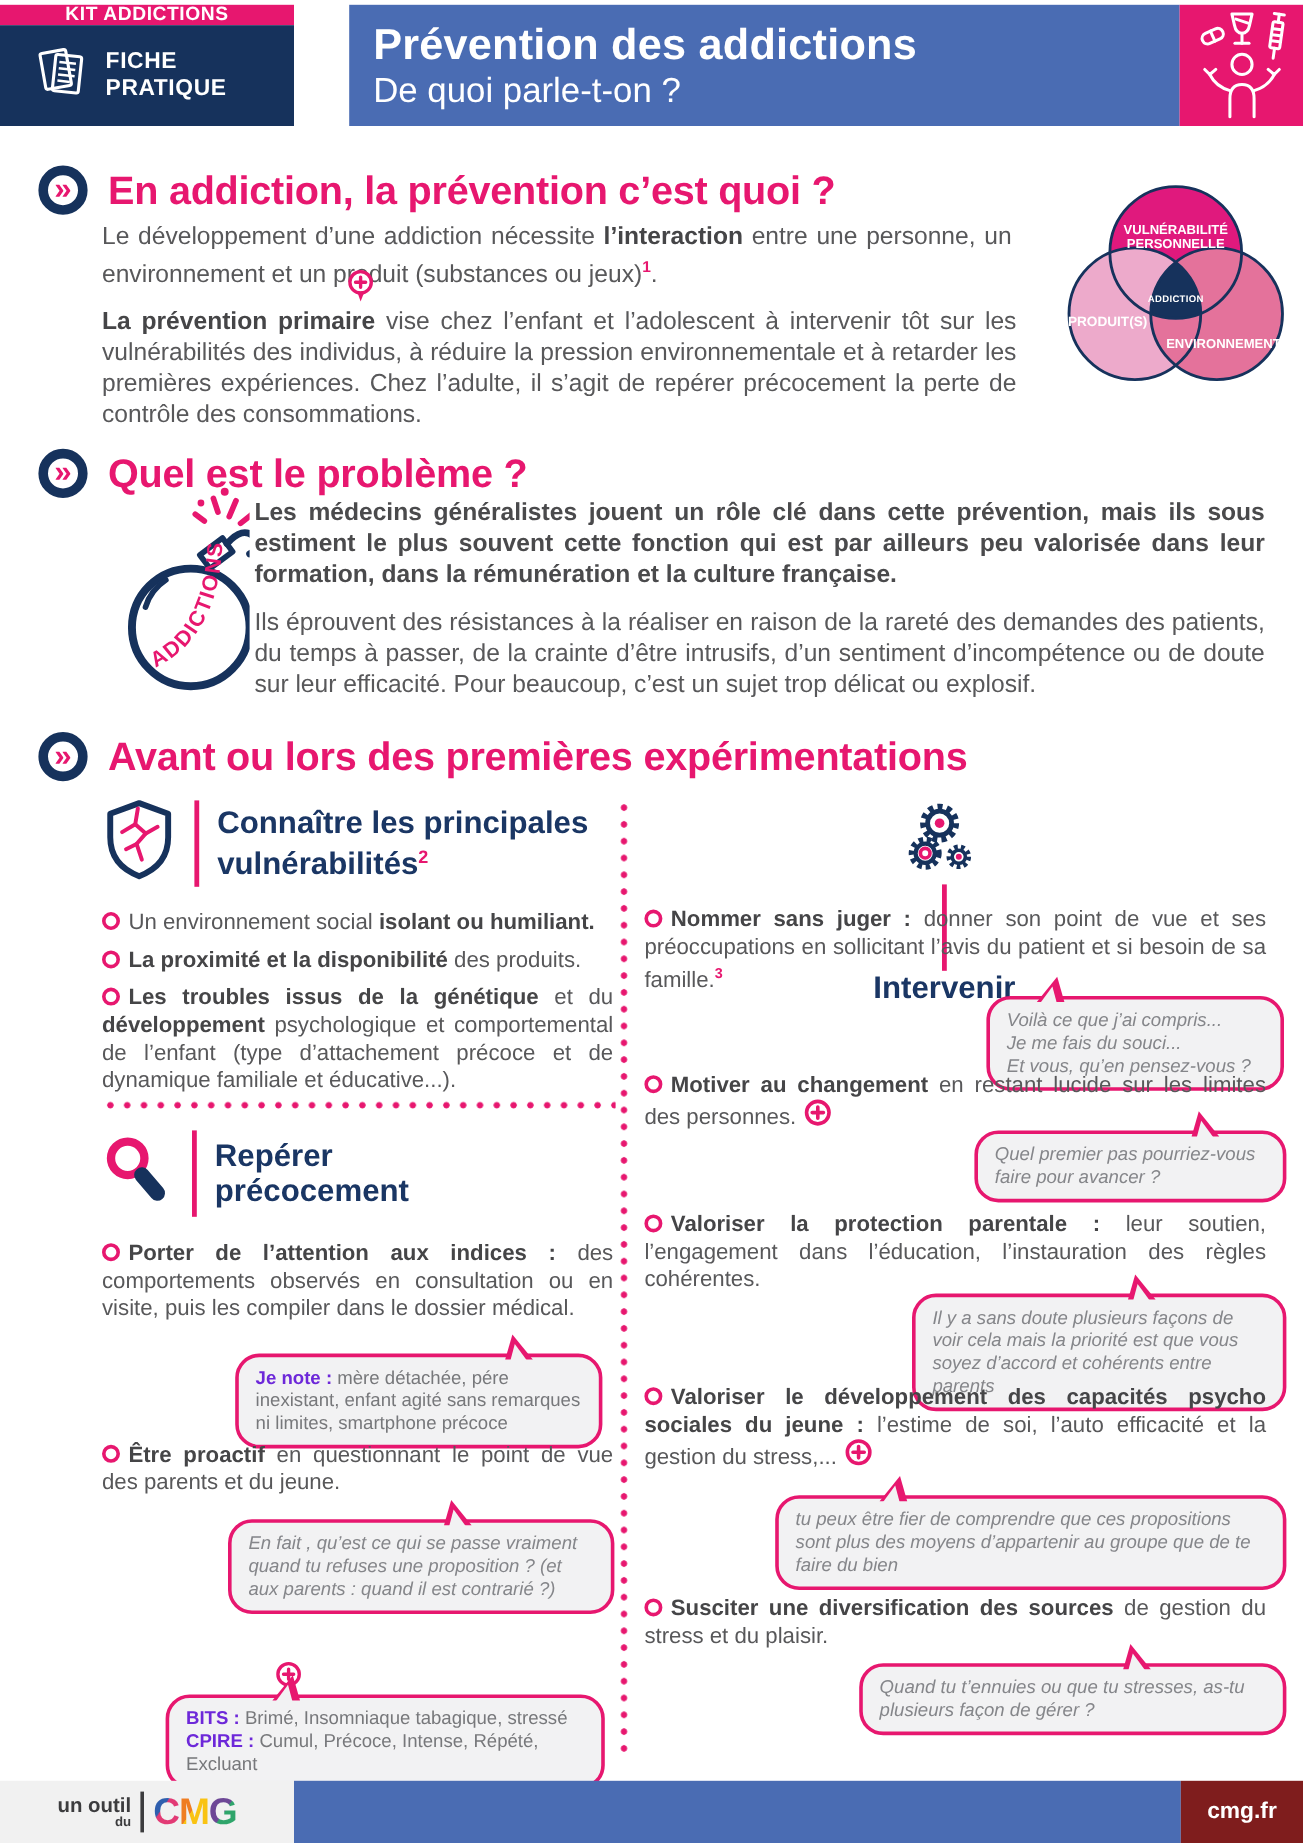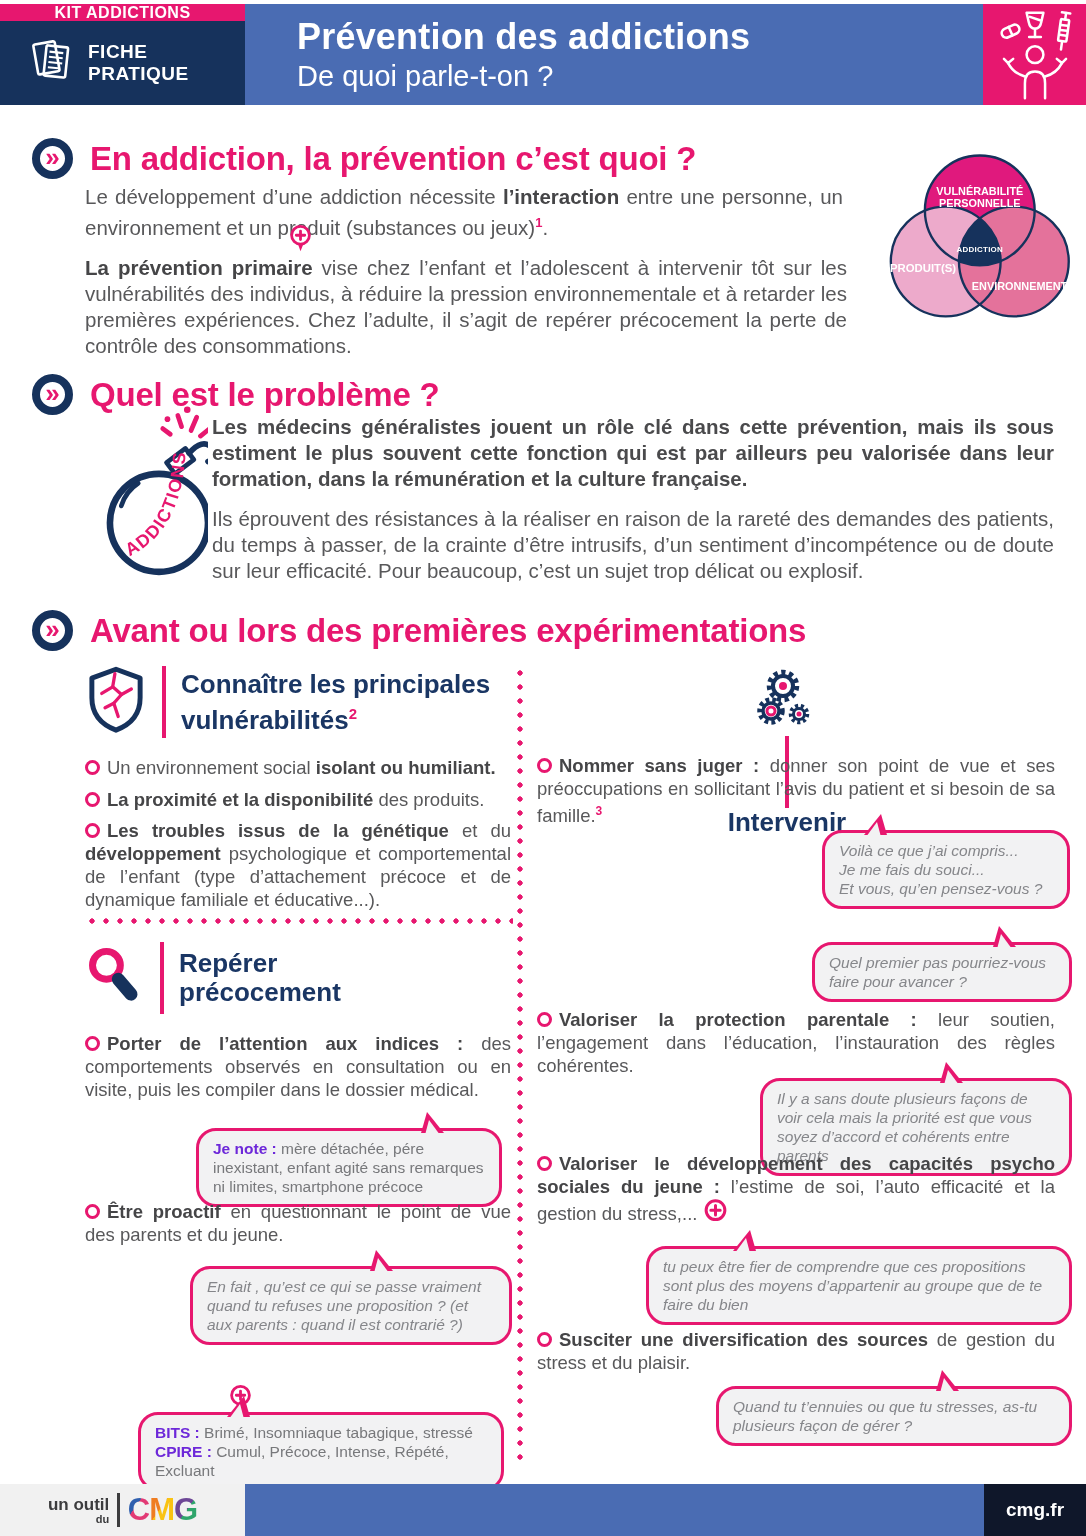--- a/index.html
+++ b/index.html
@@ -5,21 +5,21 @@
   html,body{margin:0;padding:0;background:#fff;}
   .page{position:relative;width:1086px;height:1536px;background:#fff;overflow:hidden;
         font-family:"Liberation Sans","DejaVu Sans",sans-serif;}
   
   .hdr{position:absolute;top:4px;left:0;width:1086px;height:101px;display:flex;}
   .hleft{width:245px;display:flex;flex-direction:column;}
   .kit{height:17px;background:#e7176f;color:#fff;font-weight:bold;font-size:16px;
        display:flex;align-items:center;justify-content:center;letter-spacing:.5px;}
   .fiche{flex:1;background:#16325c;color:#fff;display:flex;align-items:center;gap:10px;padding-left:26px;}
   .fiche-txt{font-weight:bold;font-size:19px;line-height:22px;letter-spacing:.5px;}
-  .hband{flex:1;background:#4a6cb3;color:#fff;padding-left:52px;display:flex;flex-direction:column;justify-content:center;}
+  .hband{flex:1;background:#4a6cb3;color:#fff;padding-left:20px;display:flex;flex-direction:column;justify-content:center;margin-left:46px;}
   .htitle{font-size:36px;font-weight:bold;letter-spacing:.2px;}
   .hsub{font-size:29px;font-weight:400;margin-top:2px;}
   .hicon{width:103px;background:#e7176f;display:flex;align-items:center;justify-content:center;}
   
   .sect{position:absolute;display:flex;align-items:center;gap:17px;}
   .chev{width:25px;height:25px;border:8px solid #16325c;border-radius:50%;background:#fff;
         display:flex;align-items:center;justify-content:center;flex:none;}
   .chev span{color:#e7176f;font-weight:bold;font-size:26px;line-height:1;margin-top:-4px;}
   .sect h2{margin:0;color:#e7176f;font-size:33px;letter-spacing:-.2px;}
   
@@ -56,21 +56,21 @@
   .bub.lean-l::before{border-left:17px solid transparent;border-right:6px solid transparent;}
   .bub.lean-l::after{border-left:11px solid transparent;border-right:4px solid transparent;left:calc(var(--tx,70%) + 2px);}
   .bub .ln{display:block;}
   
   .pin{display:inline-block;width:25px;height:30px;vertical-align:-8px;}
   .pin.abs{position:absolute;}
   
   .ftr{position:absolute;left:0;top:1484px;width:1086px;height:52px;display:flex;}
   .ftr .gray{width:245px;background:#f1f1f1;display:flex;align-items:center;justify-content:center;gap:8px;}
   .ftr .blue{flex:1;background:#4a6cb3;}
-  .ftr .pinkbox{width:102px;background:#0f172a;color:#fff;font-weight:bold;font-size:19px;
+  .ftr .pinkbox{width:102px;background:#7f1d1d;color:#fff;font-weight:bold;font-size:19px;
        display:flex;align-items:center;justify-content:center;}
   .brandtxt{display:flex;flex-direction:column;align-items:flex-end;color:#3c3c3e;line-height:1;}
   .brandtxt .p1{font-weight:bold;font-size:17px;}
   .brandtxt .p2{font-size:11px;font-weight:bold;margin-top:1px;}
   .vbar{width:2.5px;height:34px;background:#3c3c3e;}
   .cmg{font-size:31px;font-weight:800;letter-spacing:-1px;display:flex;}
   .cmg span{background-clip:text;-webkit-background-clip:text;color:transparent;}
   .cmg .c1{background-image:linear-gradient(125deg,#2f5fae 38%,#e23a75 39%);}
   .cmg .c2{background-image:linear-gradient(125deg,#ef7d22 45%,#f9c313 46%);}
   .cmg .c3{background-image:linear-gradient(125deg,#6d4796 52%,#2fa56b 53%);}
@@ -324,20 +324,29 @@
   <p class="blt" style="top:754px;left:537px;width:518px;">
     <span class="mk"></span><b>Nommer sans juger :</b><span> donner son point de vue et ses préoccupations en sollicitant l’avis du patient et si besoin de sa famille.</span><span class="sup">3</span>
   </p>
 
   <div class="bub it lean-l" style="top:830px;left:822px;width:214px;--tx:16%;">
     <span class="ln">Voilà ce que j’ai compris...</span>
     <span class="ln">Je me fais du souci...</span>
     <span class="ln">Et vous, qu’en pensez-vous ?</span>
   </div>
 
+  <p class="blt" style="top:892px;left:537px;width:518px;">
+    <span class="mk"></span><b>Motiver au changement</b><span> en restant lucide sur les limites des personnes. </span>
+    <span class="pin">
+      <svg width="25" height="30" viewBox="0 0 26 32">
+        <circle cx="13" cy="13" r="10" fill="#fff" stroke="#e7176f" stroke-width="3.2"></circle>
+        <path d="M13 8 v10 M8 13 h10" stroke="#e7176f" stroke-width="3.2" stroke-linecap="round"></path>
+      </svg>
+    </span>
+  </p>
 
   <div class="bub it" style="top:942px;left:812px;width:226px;--tx:70%;">
     <span>Quel premier pas pourriez-vous faire pour avancer ?</span>
   </div>
 
   <p class="blt" style="top:1008px;left:537px;width:518px;">
     <span class="mk"></span><b>Valoriser la protection parentale :</b><span> leur soutien, l’engagement dans l’éducation, l’instauration des règles cohérentes.</span>
   </p>
 
   <div class="bub it" style="top:1078px;left:760px;width:278px;--tx:58%;">

